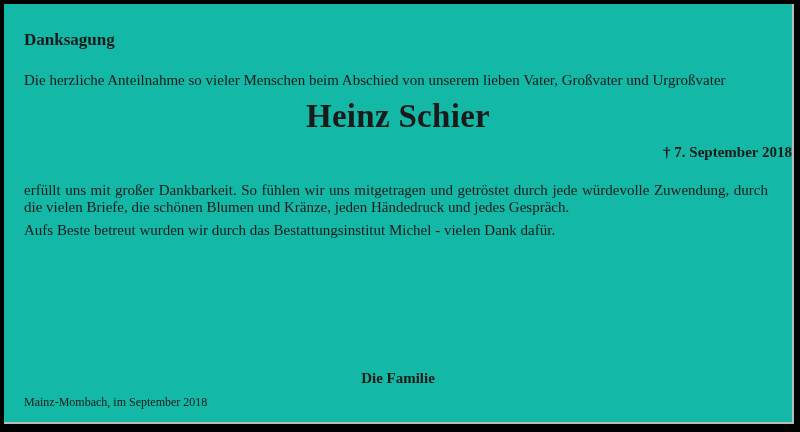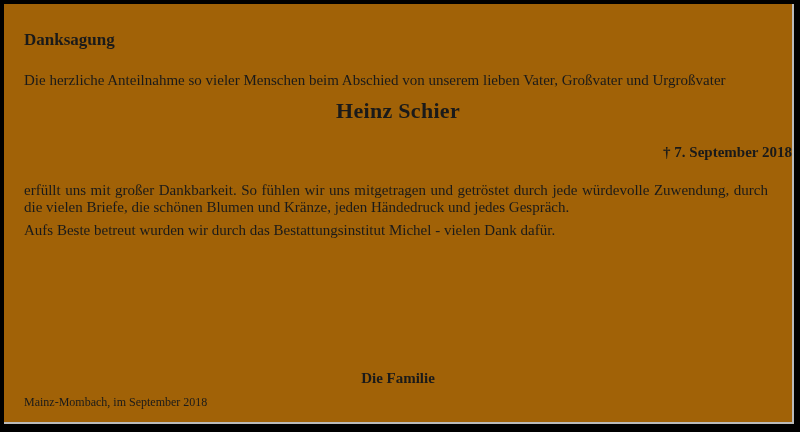--- a/index.html
+++ b/index.html
@@ -6,39 +6,39 @@
     body {
       width: 800px; height: 432px; overflow: hidden;
       background: #000;
       font-family: "Liberation Serif", "DejaVu Serif", serif;
       color: #1a1a1a;
     }
     .card {
       position: absolute;
       left: 4px; top: 4px;
       width: 790px; height: 420px;
-      background: #a16207;
+      background: #14b8a6;
       border-right: 2px solid #bbb;
       border-bottom: 2px solid #bbb;
       box-sizing: border-box;
     }
     .heading {
       position: absolute; left: 20px; top: 26px;
       font-size: 17px; font-weight: bold;
     }
     .para {
       position: absolute; left: 20px; right: 24px;
       font-size: 15px; line-height: 17px;
       text-align: justify;
       text-align-last: left;
     }
     .intro { top: 68px; }
     .name {
       position: absolute; left: 0; right: 0; top: 94px;
-      text-align: center; font-size: 22px; font-weight: bold;
+      text-align: center; font-size: 33px; font-weight: bold;
       letter-spacing: 0.3px;
     }
     .death {
       position: absolute; left: 0; right: 0; top: 140px;
       text-align: right; font-size: 15px; font-weight: bold;
     }
     .p1 { top: 178px; }
     .p2 { top: 218px; }
     .p3 { top: 240px; }
     .p4 { top: 281px; }

